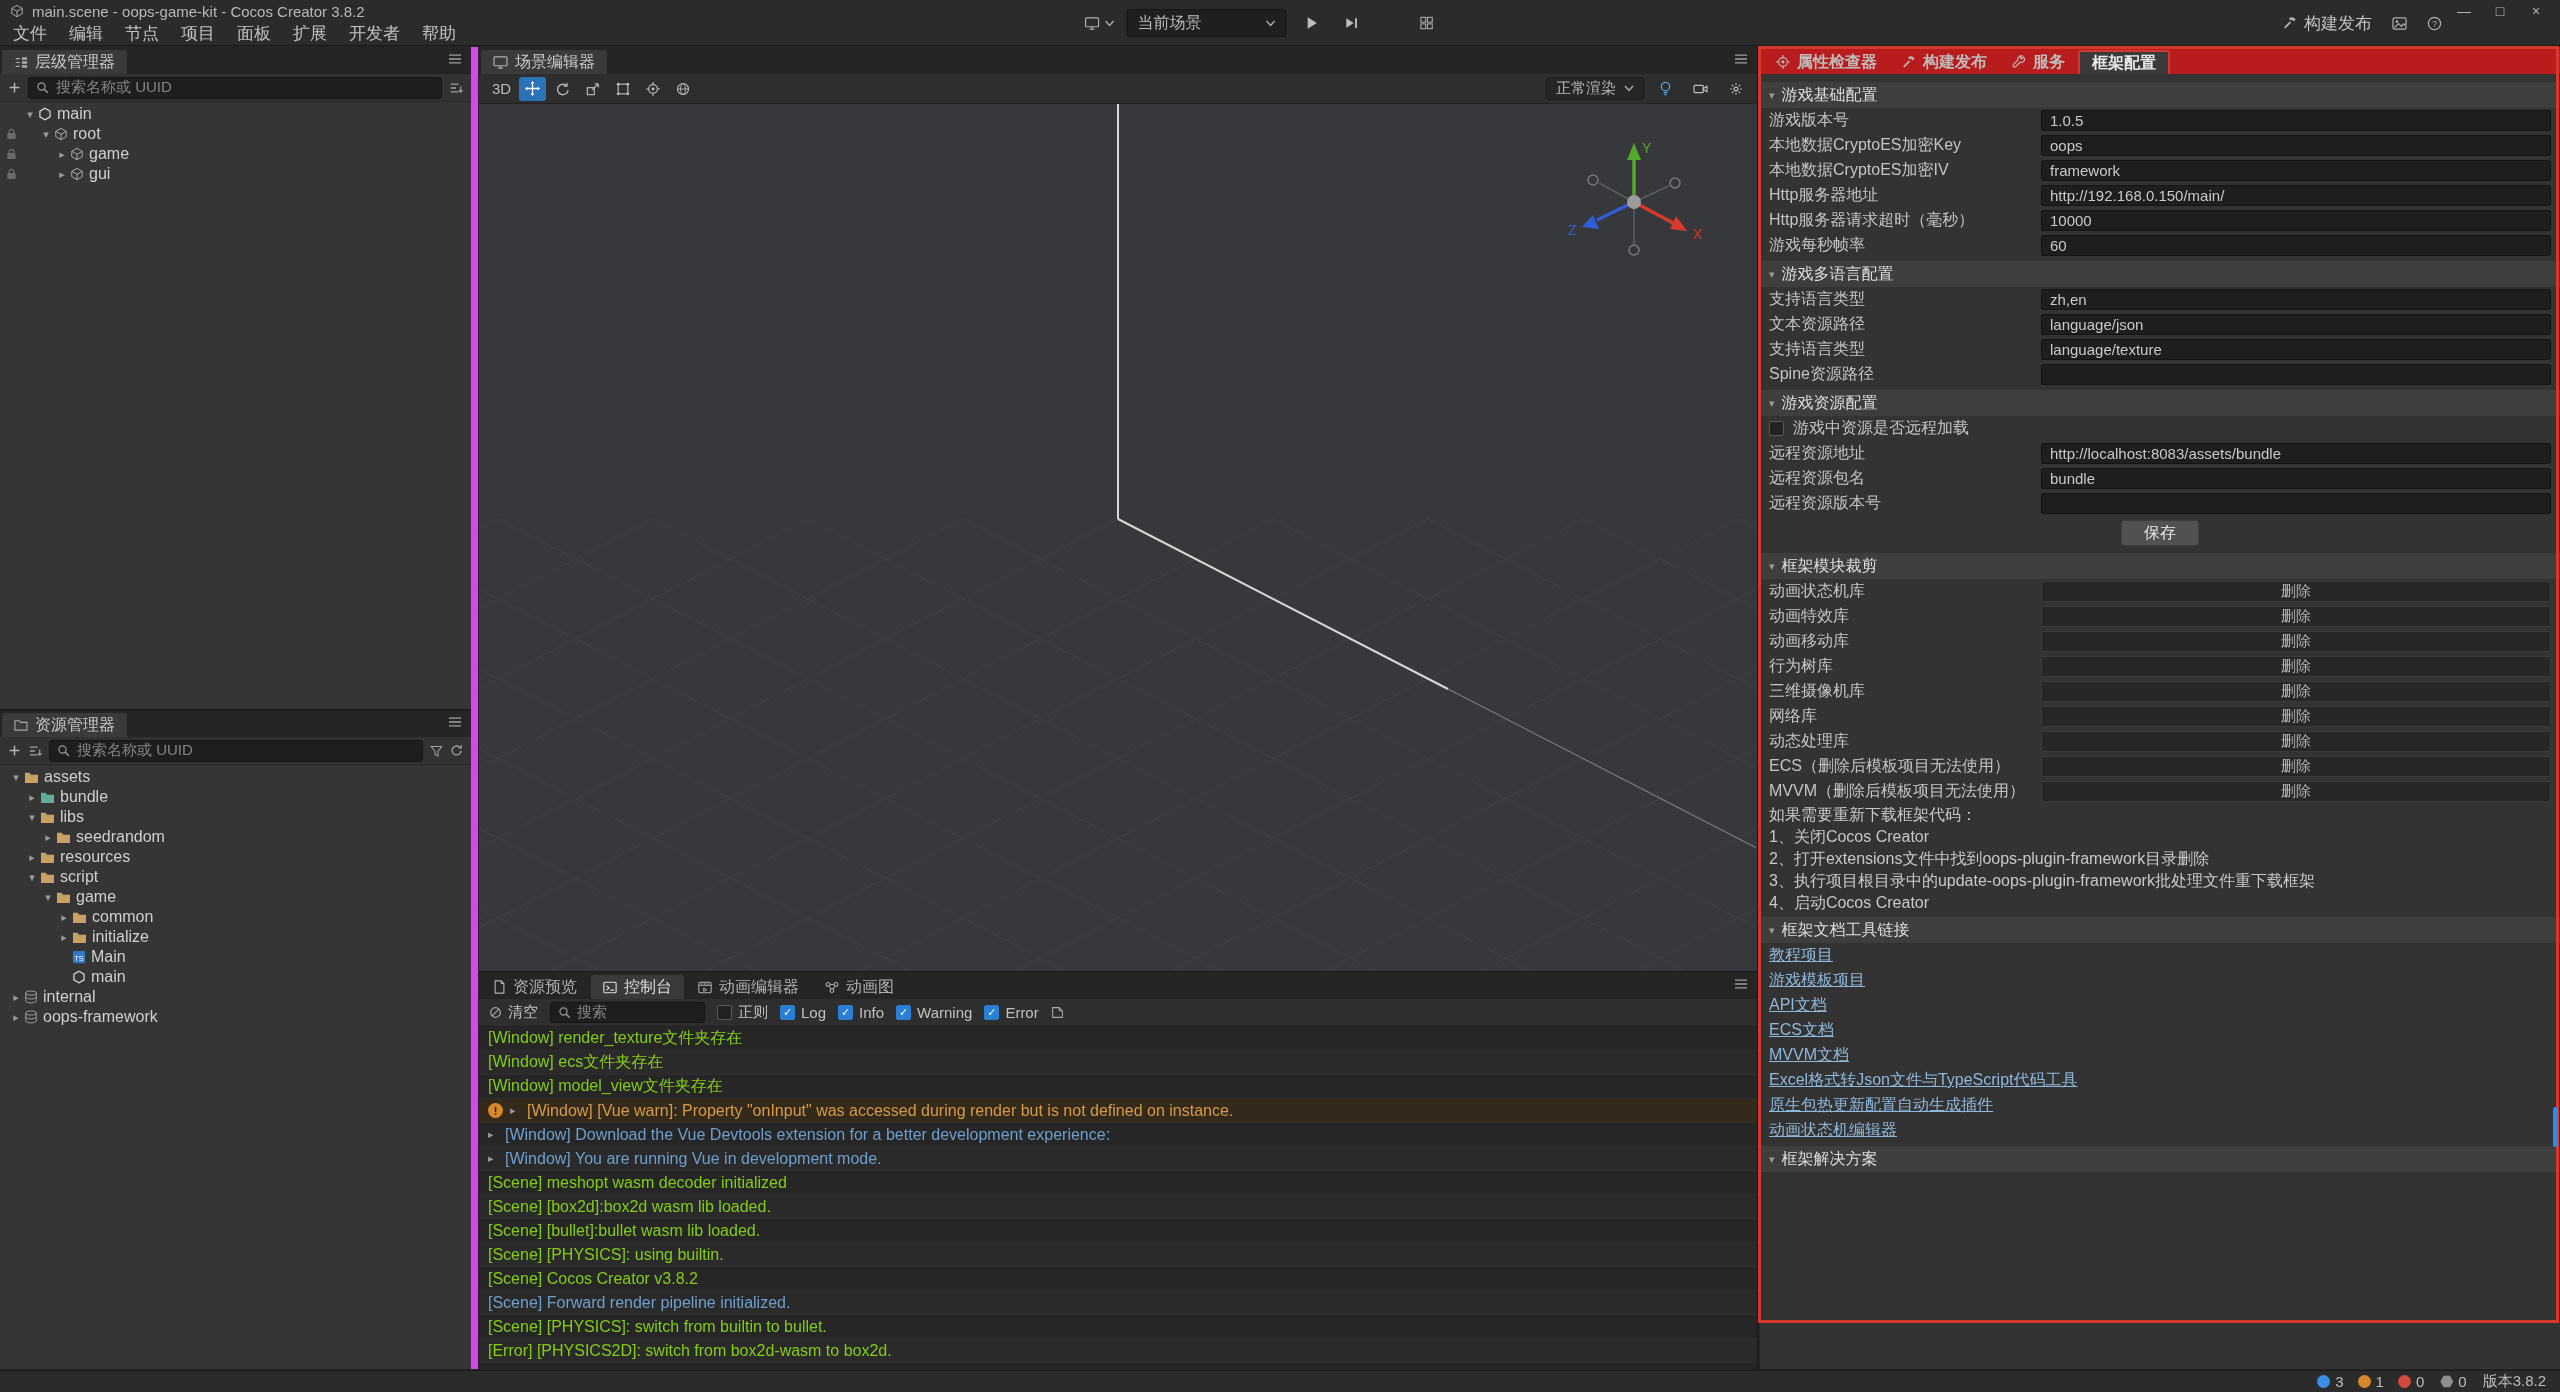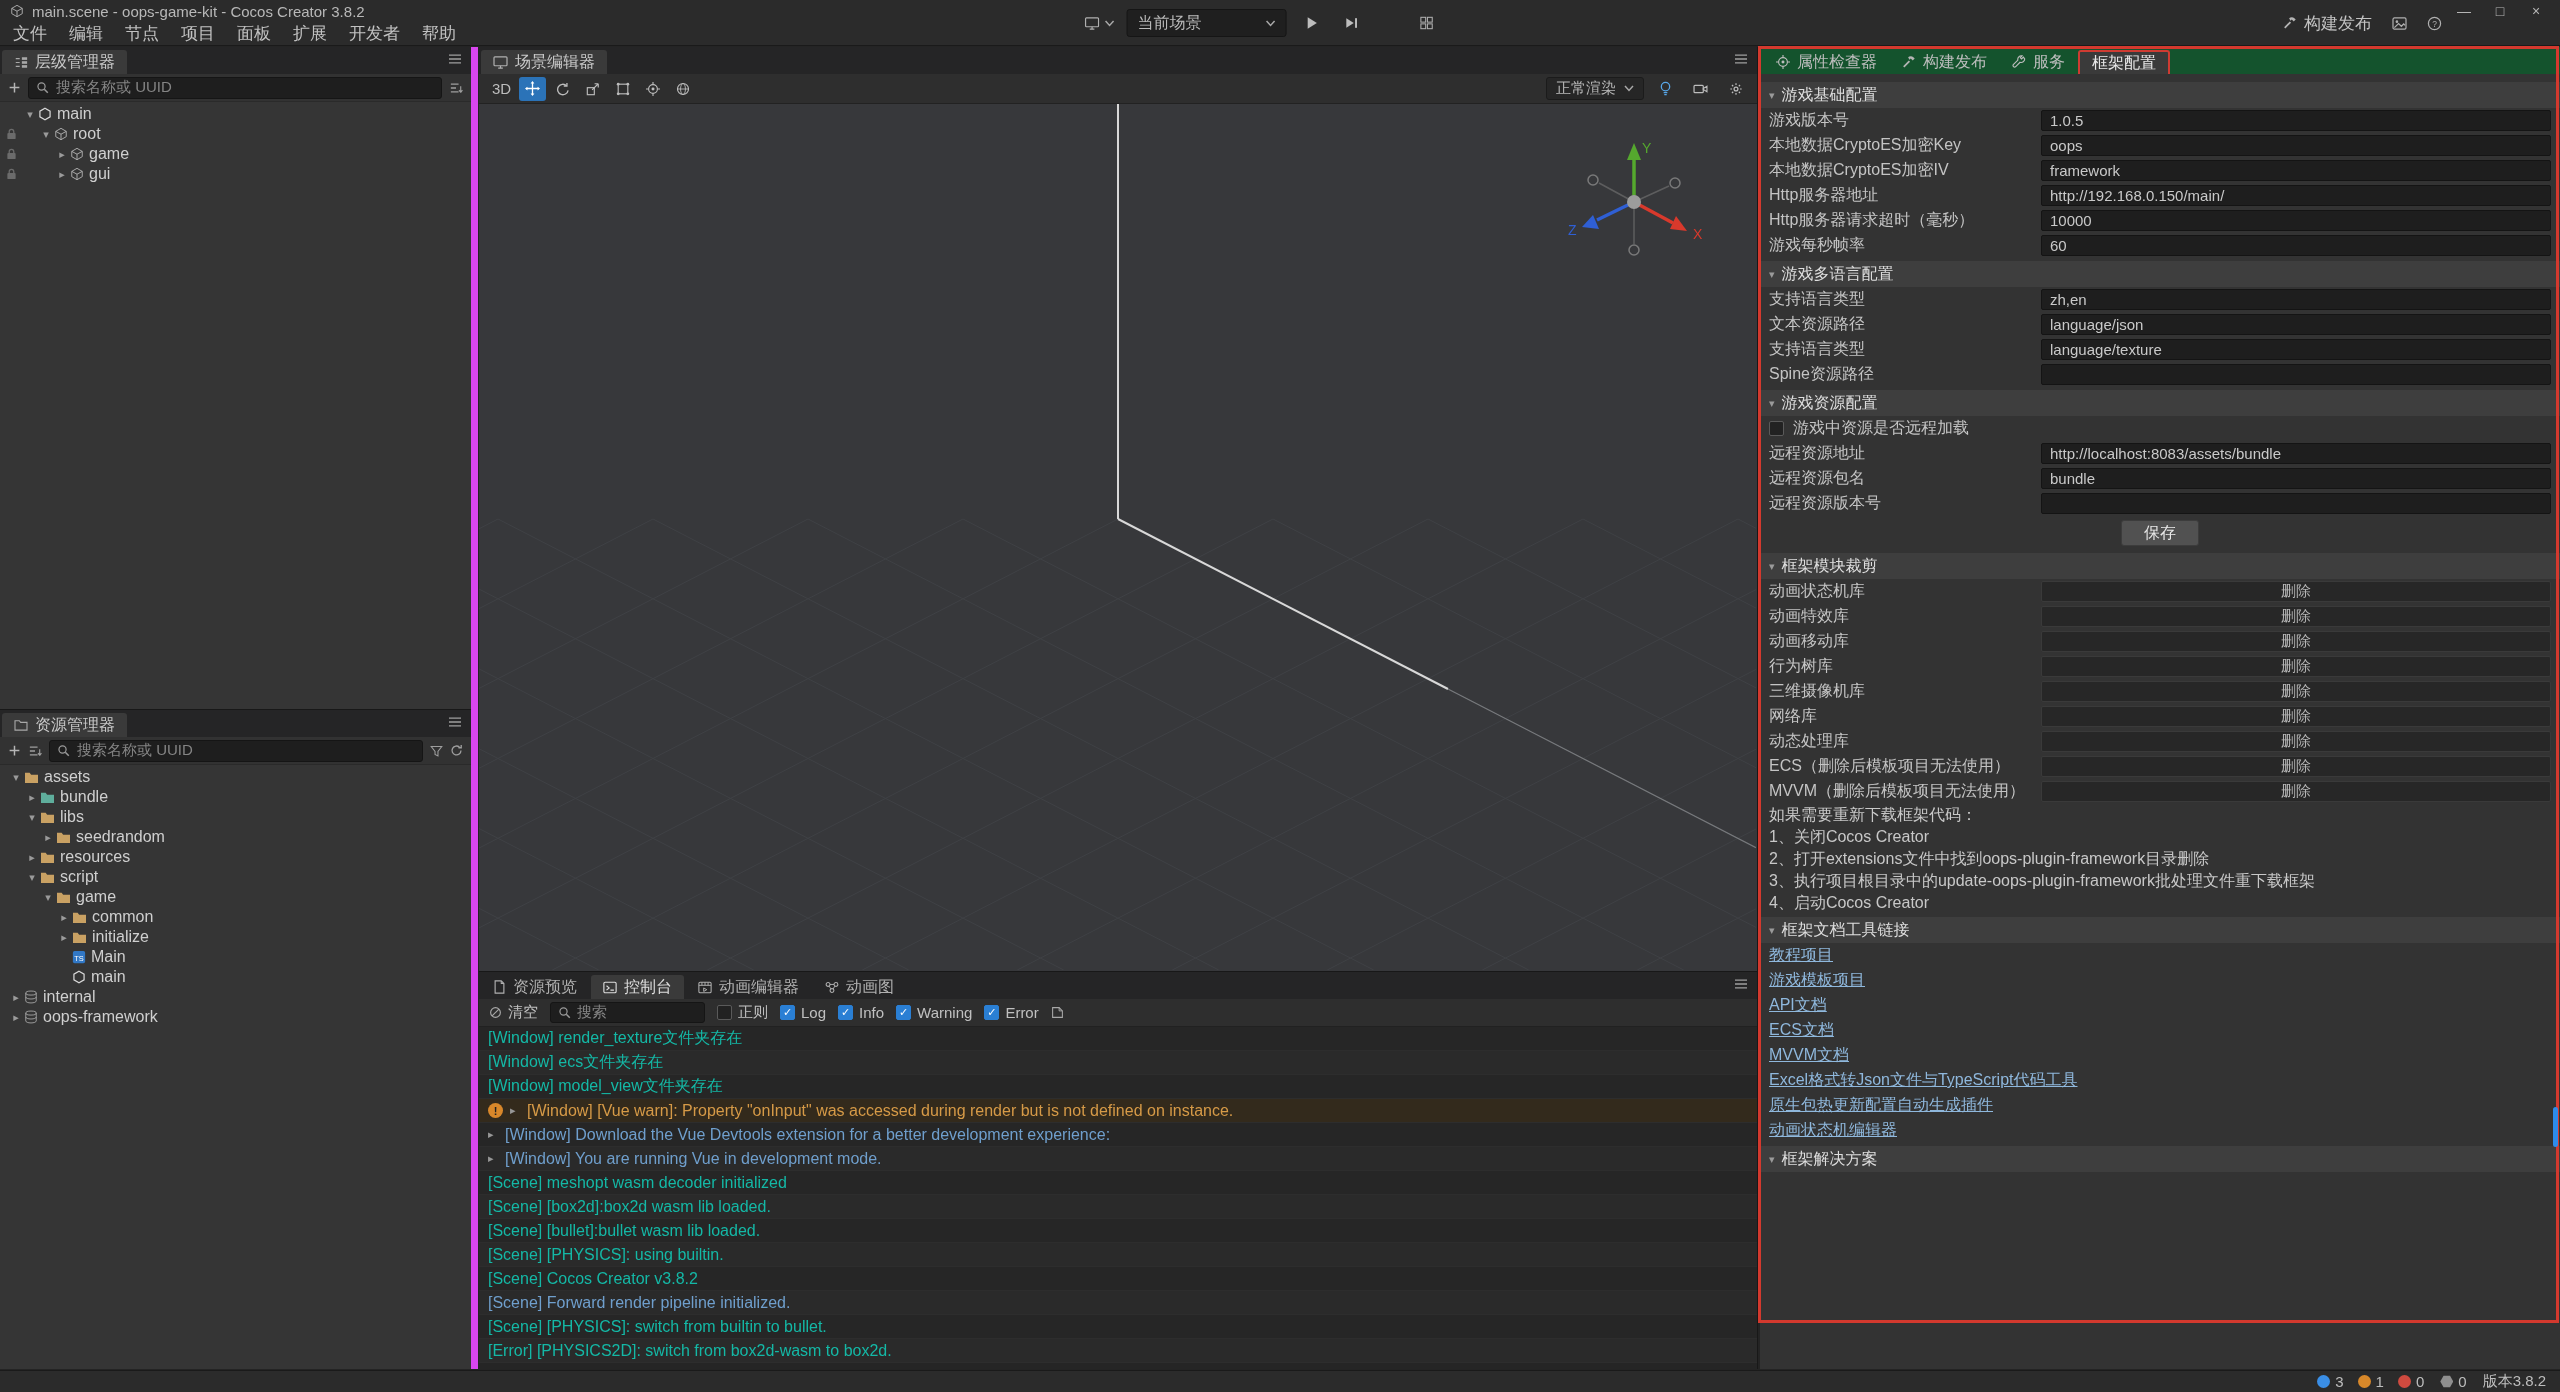--- a/index.html
+++ b/index.html
@@ -64,30 +64,30 @@
 .ctab{height:24px;display:flex;align-items:center;gap:7px;padding:0 12px;font-size:16px;color:#b0b0b0;margin-left:2px;border-radius:3px 3px 0 0;}
 .ctab.active{background:#3a3a3a;color:#dedede;}
 .ctoolbar{height:28px;background:#2e2e2e;border-bottom:1px solid #212121;display:flex;align-items:center;gap:12px;padding:0 10px;font-size:15px;flex:none;color:#c0c0c0;}
 .clearbtn{display:flex;align-items:center;gap:6px;}
 .csearch{width:155px;height:21px;background:#1e1e1e;border:1px solid #151515;border-radius:3px;display:flex;align-items:center;gap:6px;padding:0 7px;color:#848484;}
 .filteritem{display:flex;align-items:center;gap:6px;}
 .cb{width:15px;height:15px;border:1px solid #5a5a5a;background:#222;border-radius:2px;flex:none;display:inline-flex;align-items:center;justify-content:center;color:#fff;font-size:11px;}
 .cb.checked{background:#2a7fd4;border-color:#2a7fd4;}
 .cb.checked::after{content:"✓";}
 .clog{flex:1;overflow:hidden;background:#252525;font-size:16px;}
-.crow{height:24px;display:flex;align-items:center;padding:0 9px;gap:7px;color:#14b8a6;background:#262626;border-bottom:1px solid #2d2d2d;}
+.crow{height:24px;display:flex;align-items:center;padding:0 9px;gap:7px;color:#84cc16;background:#262626;border-bottom:1px solid #2d2d2d;}
 .crow:nth-child(even){background:#2a2a2a;}
 .crow.info{color:#6f9fcd;}
 .crow.warn{color:#d69a47;background:#332a1c;}
 .warnic{width:15px;height:15px;border-radius:50%;background:#d8872a;color:#202020;font-size:11px;font-weight:bold;display:flex;align-items:center;justify-content:center;flex:none;}
 .cexp{color:#979797;font-size:11px;width:10px;flex:none;}
 .ctext{white-space:nowrap;overflow:hidden;}
 
 
-.itabs{height:27px;background:#14532d;display:flex;align-items:flex-end;padding-left:3px;}
+.itabs{height:27px;background:#b91c1c;display:flex;align-items:flex-end;padding-left:3px;font-weight:bold;}
 .itab{height:24px;display:flex;align-items:center;gap:7px;padding:0 12px;font-size:16px;color:#bdbdbd;margin-left:1px;border-radius:3px 3px 0 0;}
 .itab.active{background:#3a3a3a;border:2px solid #cf3b32;border-bottom:none;color:#e8e8e8;}
 .ibody{position:absolute;top:27px;bottom:0;left:0;right:0;background:#333;overflow:hidden;padding-top:5px;}
 .isechead{height:26px;background:#3e3e3e;display:flex;align-items:center;gap:7px;padding:0 9px;font-size:16px;color:#dedede;margin-top:3px;}
 .ichev{color:#9a9a9a;font-size:11px;}
 .irow{height:25px;display:flex;align-items:center;padding:0 9px;}
 .irow.cbrow{gap:9px;}
 .irow.save{justify-content:center;height:34px;}
 .ilabel{width:272px;flex:none;font-size:16px;color:#c4c4c4;white-space:nowrap;overflow:hidden;}
 .ival{flex:1;display:flex;align-items:center;min-width:0;}

